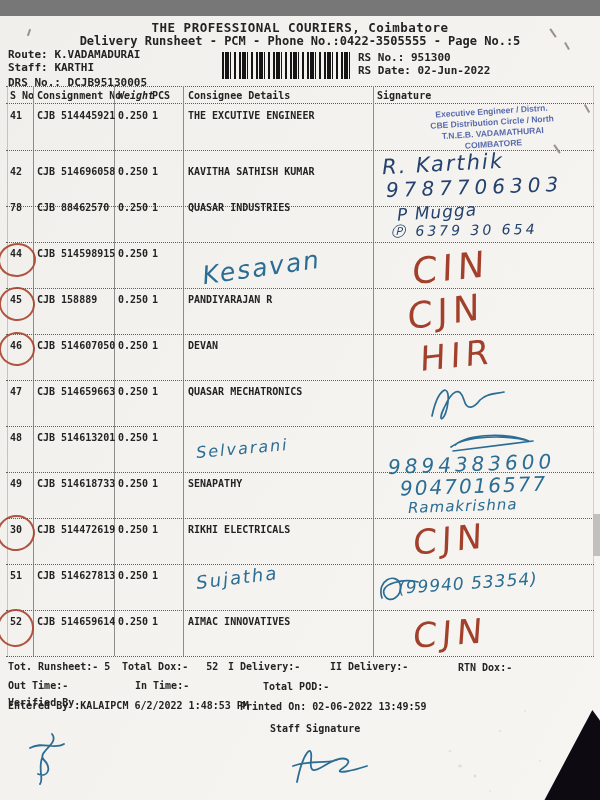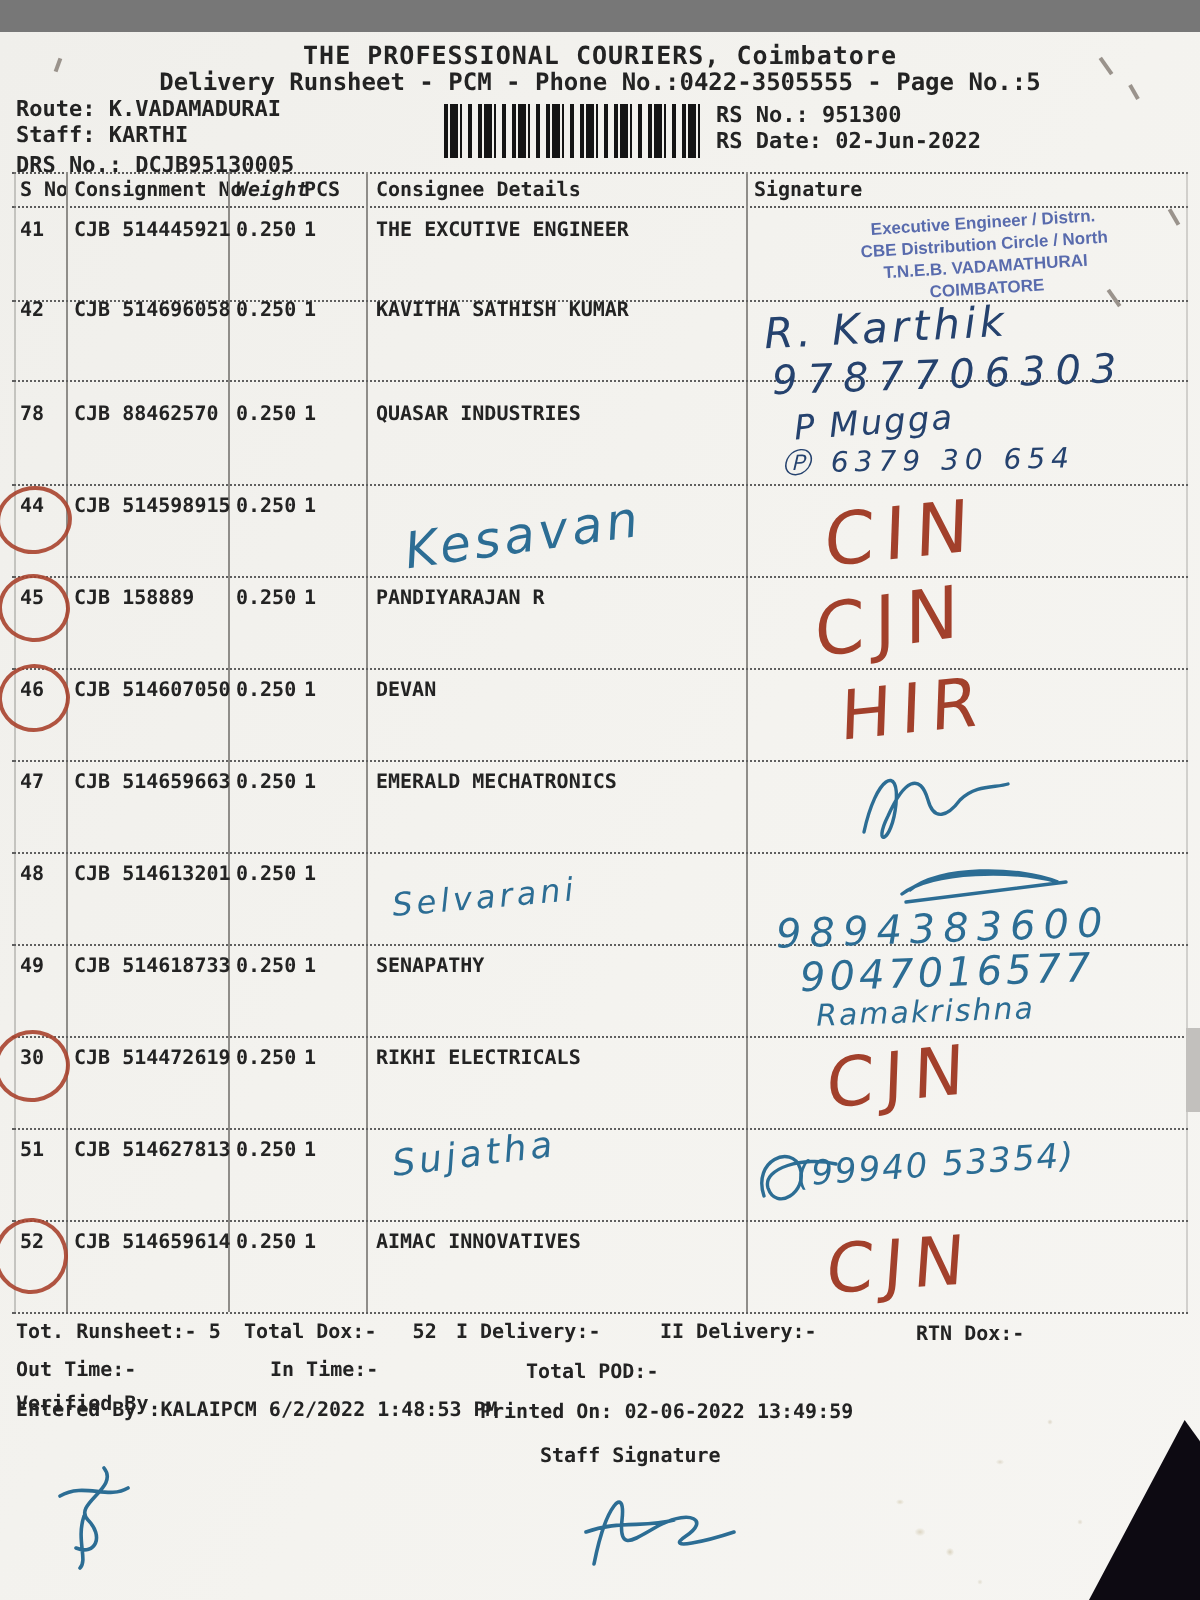--- a/index.html
+++ b/index.html
@@ -72,21 +72,21 @@
   <div class="abs vline" style="left:593px;opacity:.35;"></div>
 
   <div id="rows-layer">
       <div class="trow" style="top: 88px;">
         <span class="cell c-sno">41</span>
         <span class="cell c-cons">CJB 514445921</span>
         <span class="cell c-wt">0.250</span>
         <span class="cell c-pcs">1</span>
         <span class="cell c-cgd">THE EXCUTIVE ENGINEER</span>
       </div>
-      <div class="trow" style="top: 128px;">
+      <div class="trow" style="top: 144px;">
         <span class="cell c-sno">42</span>
         <span class="cell c-cons">CJB 514696058</span>
         <span class="cell c-wt">0.250</span>
         <span class="cell c-pcs">1</span>
         <span class="cell c-cgd">KAVITHA SATHISH KUMAR</span>
       </div>
       <div class="trow" style="top: 180px;">
         <span class="cell c-sno">78</span>
         <span class="cell c-cons">CJB 88462570</span>
         <span class="cell c-wt">0.250</span>
@@ -112,21 +112,21 @@
         <span class="cell c-cons">CJB 514607050</span>
         <span class="cell c-wt">0.250</span>
         <span class="cell c-pcs">1</span>
         <span class="cell c-cgd">DEVAN</span>
       </div>
       <div class="trow" style="top: 364px;">
         <span class="cell c-sno">47</span>
         <span class="cell c-cons">CJB 514659663</span>
         <span class="cell c-wt">0.250</span>
         <span class="cell c-pcs">1</span>
-        <span class="cell c-cgd">EMERALD MECHATRONICS</span>
+        <span class="cell c-cgd">QUASAR MECHATRONICS</span>
       </div>
       <div class="trow" style="top: 410px;">
         <span class="cell c-sno">48</span>
         <span class="cell c-cons">CJB 514613201</span>
         <span class="cell c-wt">0.250</span>
         <span class="cell c-pcs">1</span>
         <span class="cell c-cgd"></span>
       </div>
       <div class="trow" style="top: 456px;">
         <span class="cell c-sno">49</span>

